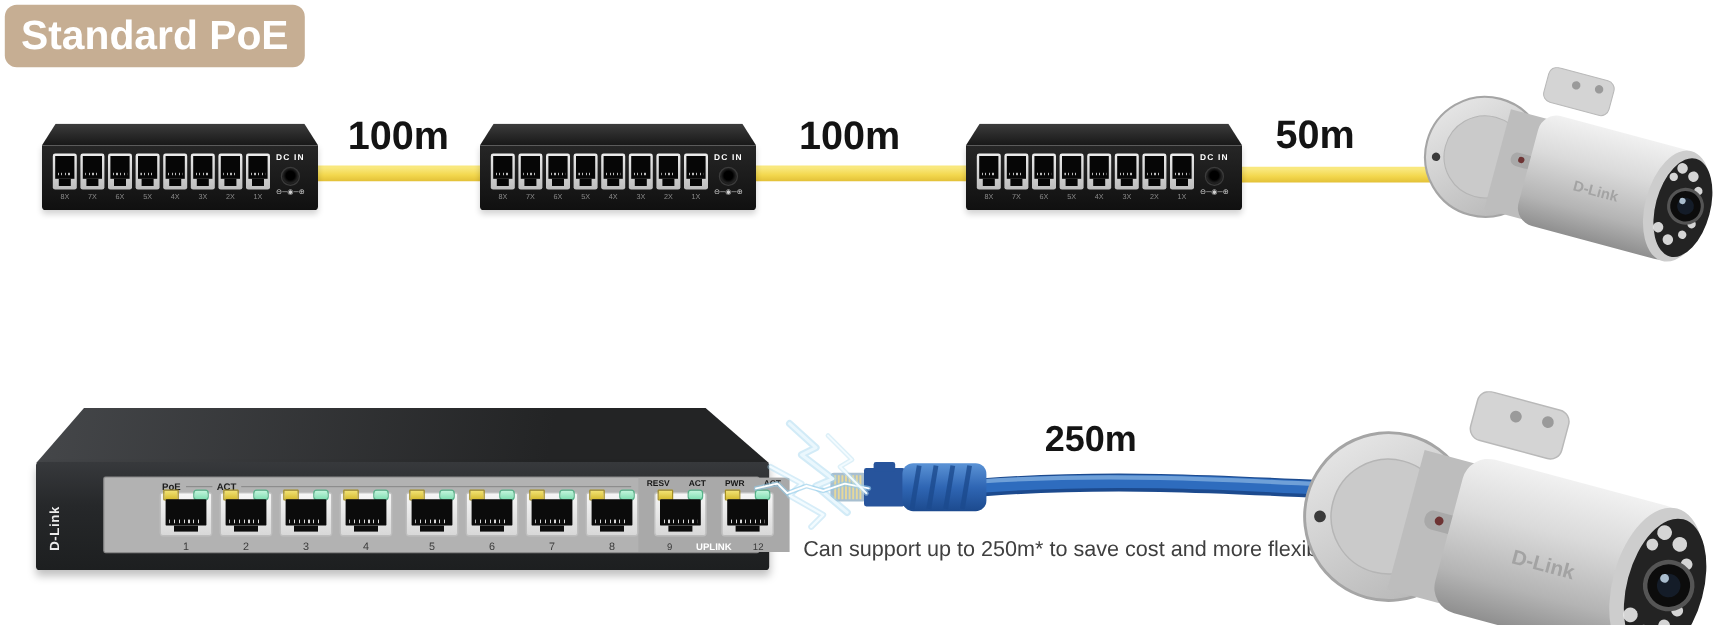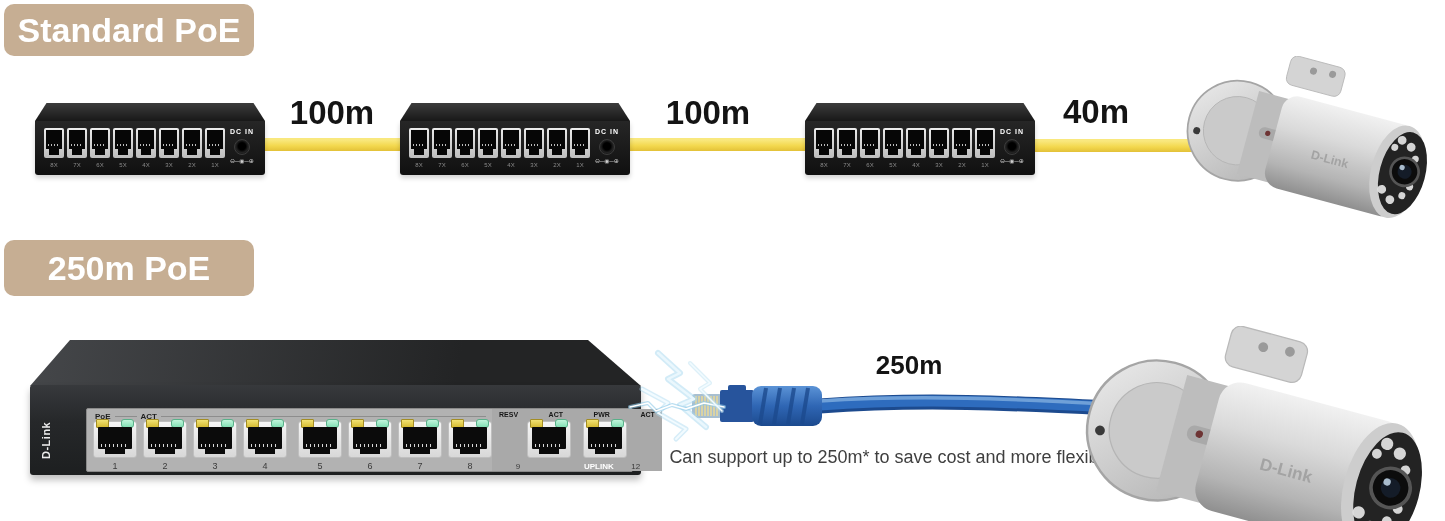--- a/index.html
+++ b/index.html
@@ -8,21 +8,21 @@
 
   
   .badge{position:absolute;display:flex;align-items:center;justify-content:center;
          background:#c6ae93;color:#fff;font-weight:bold;font-size:34px;border-radius:10px;}
   .badge-std{left:4px;top:4px;width:250px;height:52px;}
   .badge-ext{left:4px;top:240px;width:250px;height:56px;}
 
   
   .dist{position:absolute;font-size:33px;font-weight:bold;color:#141414;transform:translateX(-50%);white-space:nowrap;}
   #dist1{left:332px;top:94px;} #dist2{left:708px;top:94px;} #dist3{left:1096px;top:93px;}
-  #dist4{left:909px;top:350px;font-size:26px;}
+  #dist4{left:909px;top:350px;font-size:30px;}
   .caption{position:absolute;left:897px;top:447px;transform:translateX(-50%);
            font-size:18px;color:#3f3f3f;white-space:nowrap;}
   .footnote{position:absolute;left:40px;top:499px;font-size:15px;color:#c84040;white-space:nowrap;}
 
   
   .cable-y{position:absolute;height:13px;z-index:1;border-radius:3px;
            background:linear-gradient(180deg,#f9e87e 15%,#f3d84e 60%,#e3c138);}
   #cable1{left:246px;top:138px;width:166px;}
   #cable2{left:616px;top:138px;width:200px;}
   #cable3{left:1020px;top:139px;width:178px;}
@@ -52,22 +52,22 @@
   
   .dlink{position:absolute;left:28px;top:340px;width:615px;height:140px;z-index:2;}
   .dl-topface{position:absolute;left:0;top:0;width:615px;height:46px;
               background:linear-gradient(100deg,#45474a,#232425 70%);
               clip-path:polygon(42px 0,560px 0,613px 46px,2px 46px);}
   .dl-front{position:absolute;left:2px;top:45px;width:611px;height:90px;border-radius:3px;
             background:linear-gradient(180deg,#37393c,#26282a 40%,#1d1f20);
             box-shadow:0 5px 7px rgba(0,0,0,0.25);}
   .dl-logo{position:absolute;left:10px;top:16px;height:58px;writing-mode:vertical-rl;transform:rotate(180deg);
            font-size:11px;font-weight:bold;color:#ececec;letter-spacing:0.5px;}
-  .dl-panel{position:absolute;left:56px;top:23px;width:547px;height:64px;background:#b2b2b2;
-            border:1px solid #8a8a8a;border-radius:2px;box-sizing:border-box;display:flex;}
+  .dl-panel{position:absolute;left:56px;top:12px;width:547px;height:64px;background:#b2b2b2;
+            border:1px solid #8a8a8a;border-radius:2px;box-sizing:border-box;display:flex;padding-left:40px;}
   .dl-main{width:408px;display:flex;flex-direction:column;padding:2px 0 0 4px;box-sizing:border-box;}
   .dl-ledrow{display:flex;align-items:center;height:10px;font-size:8px;font-weight:bold;color:#1d1d1d;padding:0 4px;}
   .ln{height:1px;background:#8d8d8d;} .ln-s{width:22px;margin:0 4px;} .ln-l{flex:1;margin-left:4px;margin-right:2px;}
   .dl-ports{display:flex;gap:6px;padding-left:2px;}
   .bp{width:44px;display:flex;flex-direction:column;align-items:center;}
   .dl-ports .bp:nth-child(5){margin-left:5px;}
   .bp-frame{width:44px;height:37px;background:linear-gradient(#f6f6f6,#d8d8d8);border:1px solid #bfbfbf;
             border-radius:3px;position:relative;box-sizing:border-box;}
   .led{position:absolute;top:-3px;width:11px;height:7px;}
   .led-y{left:2px;background:linear-gradient(#f2e273,#d6bc33);border:1px solid #a38d23;border-radius:1px;}
@@ -76,21 +76,21 @@
   .bp-jack::after{content:"";position:absolute;left:50%;transform:translateX(-50%);bottom:-5px;width:20px;height:5px;background:#0b0b0b;}
   .bp-pins{position:absolute;left:3px;right:3px;bottom:2px;height:3px;
            background:repeating-linear-gradient(90deg,#d8d8d8 0 1px,transparent 1px 4px);}
   .bp-num{margin-top:4px;font-size:9px;color:#3b3b3b;line-height:1;}
   .dl-sep{width:3px;background:#5fae3a;}
   .dl-uplink{flex:1;display:flex;flex-direction:column;background:#a9a9a9;padding:2px 4px 0;box-sizing:border-box;}
   .dl-uprow{display:flex;justify-content:space-between;height:10px;font-size:7px;font-weight:bold;color:#161616;padding:0 3px;}
   .dl-upports{display:flex;justify-content:center;gap:12px;}
   .dl-upbottom{display:flex;align-items:center;justify-content:center;margin-top:4px;font-size:8px;color:#3b3b3b;}
   .upnum{width:44px;text-align:center;}
-  .uplabel{color:#ffffff;font-weight:bold;font-size:8px;margin-left:44px;}
+  .uplabel{color:#ffffff;font-weight:bold;font-size:8px;}
 
   
   .lightning{position:absolute;left:628px;top:345px;width:112px;height:112px;z-index:4;}
   .bluecable{position:absolute;left:688px;top:378px;width:440px;height:55px;z-index:1;}
 
   
   .cam-slot{position:absolute;z-index:3;}
   .cam-top{left:1181px;top:56px;width:264px;height:186px;}
   .cam-bot{left:1078px;top:326px;width:368px;height:262px;}
   .cam-slot svg{width:100%;height:100%;display:block;}
@@ -101,21 +101,21 @@
 <div class="page">
 
   <div class="badge badge-std">Standard PoE</div>
 
   <div class="cable-y" id="cable1"></div>
   <div class="cable-y" id="cable2"></div>
   <div class="cable-y" id="cable3"></div>
 
   <div class="dist" id="dist1">100m</div>
   <div class="dist" id="dist2">100m</div>
-  <div class="dist" id="dist3">40m</div>
+  <div class="dist" id="dist3">50m</div>
 
   <div class="ms-slot" id="sw1">
   <div class="ms-top"></div>
   <div class="ms-front">
     <div class="ms-ports">
           <div class="ms-port">
             <div class="ms-frame">
               <div class="ms-jack"></div>
               <div class="ms-pins"></div>
             </div>
@@ -353,21 +353,20 @@
             <circle cx="268" cy="119" r="4"></circle>
       </g>
       <circle cx="258" cy="104" r="16" fill="#0c0c0c" stroke="#555555" stroke-width="3"></circle>
       <circle cx="258" cy="104" r="8" fill="#141c28"></circle>
       <circle cx="254" cy="100" r="3" fill="#a9bccd"></circle>
       <text x="172" y="117" font-size="14" font-weight="bold" fill="#a3a3a3" text-anchor="middle" font-family="Liberation Sans, sans-serif">D-Link</text>
     </g>
   </svg>
 </div>
 
-  <div class="badge badge-ext">250m PoE</div>
 
   <div class="dlink">
     <div class="dl-topface"></div>
     <div class="dl-front">
       <div class="dl-logo">D-Link</div>
       <div class="dl-panel">
         <div class="dl-main">
           <div class="dl-ledrow">
             <span>PoE</span>
             <span class="ln ln-s"></span>

